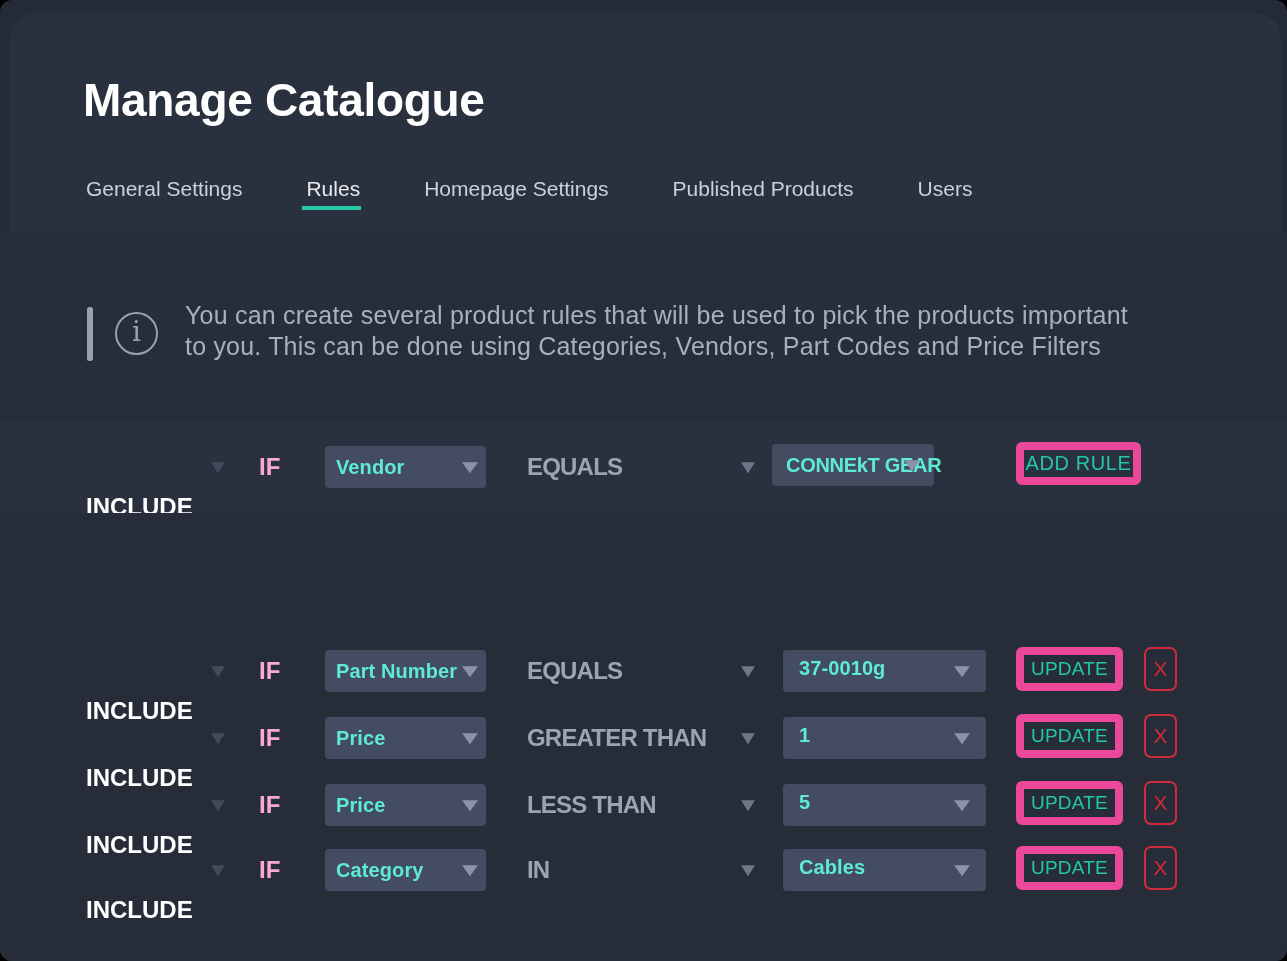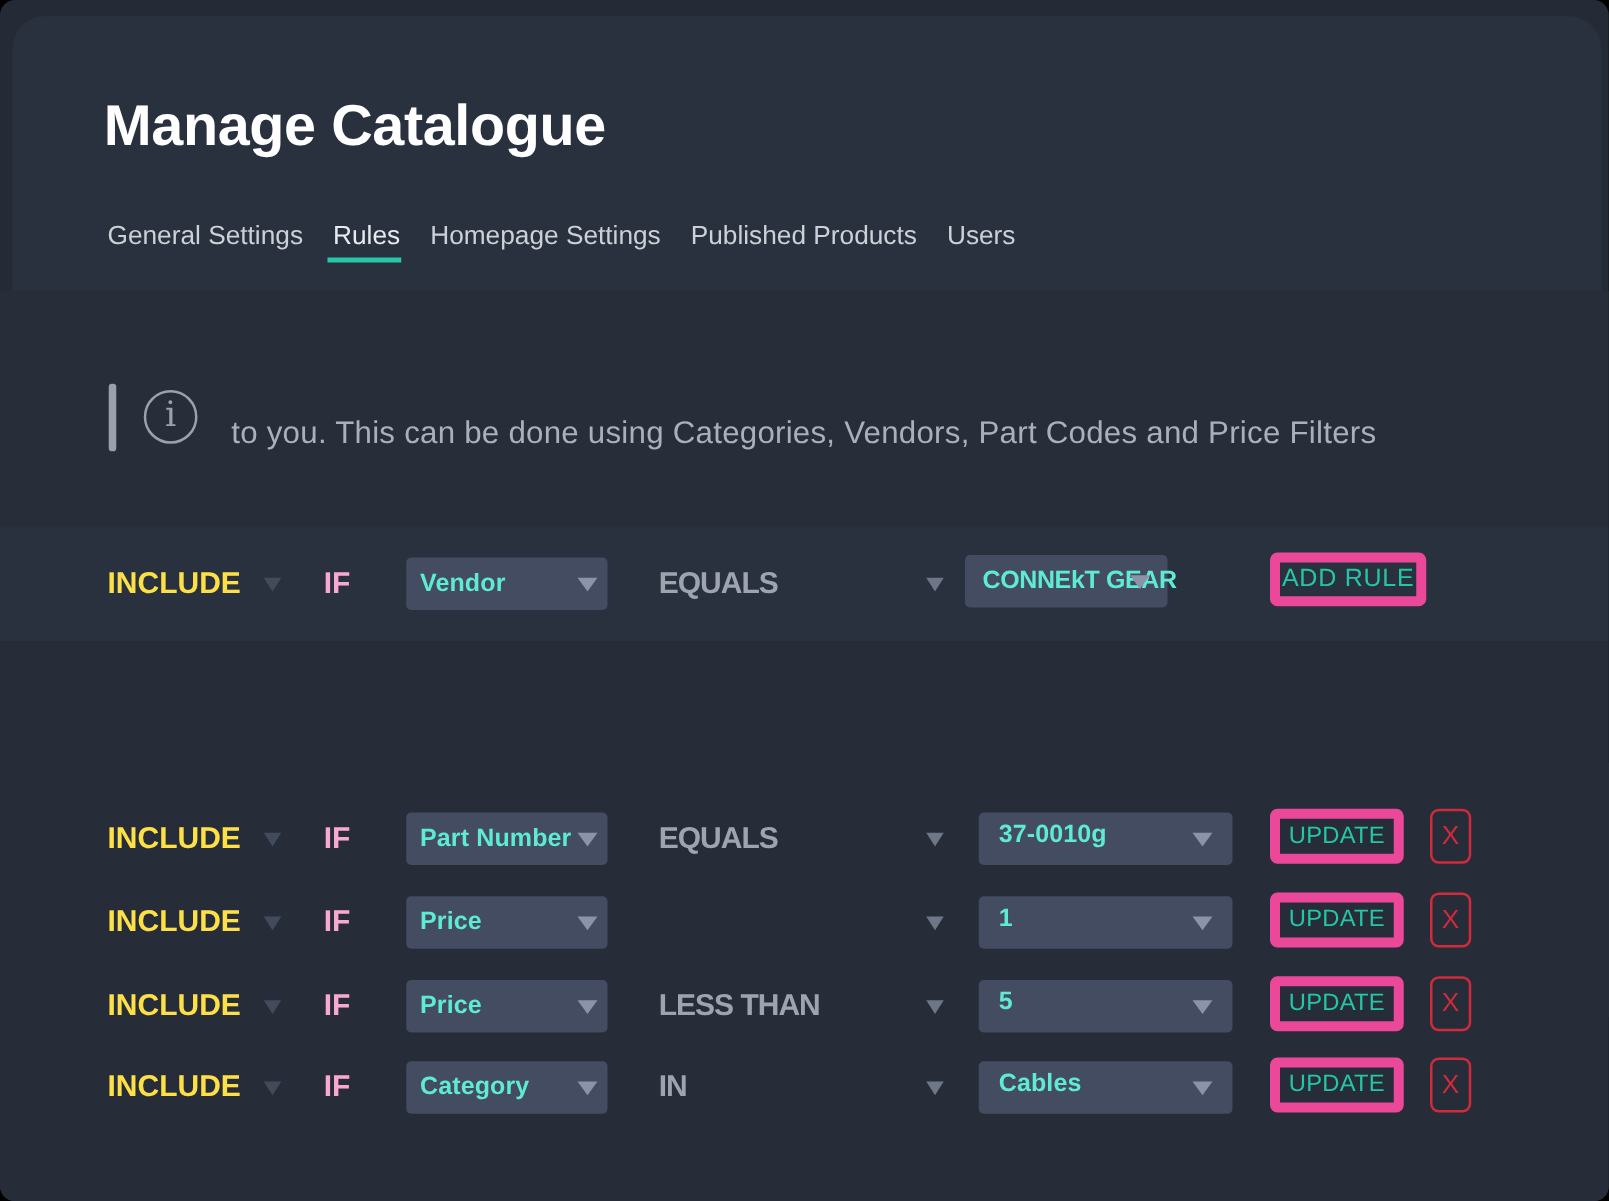--- a/index.html
+++ b/index.html
@@ -13,21 +13,21 @@
   .header-card {
     position:absolute; left:10px; top:13px; right:6px; height:220px;
     background:#2a313e; border-radius:26px 26px 0 0;
   }
   .page-title {
     position:absolute; left:73px; top:60px;
     font-size:46px; font-weight:bold; color:#ffffff; letter-spacing:-0.3px;
     line-height:1.2;
   }
   .tabs {
-    position:absolute; left:76px; top:165px; display:flex; gap:24px;
+    position:absolute; left:76px; top:165px; display:flex; gap:64px;
   }
   .tab {
     font-size:21px; color:#ccd0d7; line-height:21px;
     padding-bottom:7px; cursor:default; white-space:nowrap; position:relative;
   }
   .tab.active { color:#e8eaee; }
   .tab.active::after {
     content:""; position:absolute; left:-4px; right:-1px; bottom:-4px; height:4px;
     background:#29c7a9;
   }
@@ -49,21 +49,21 @@
   .info-text {
     position:absolute; left:185px; top:67px;
     font-size:25px; line-height:31px; color:#a9b0ba; letter-spacing:0.2px;
   }
   
   .band-row { position:absolute; left:0; width:100%; height:42px; }
   .rlabel {
     position:absolute; top:50%; transform:translateY(-50%);
     font-weight:bold; white-space:nowrap;
   }
-  .lbl-include { left:86px;  font-size:24px; color:#fde047; }
+  .lbl-include { left:86px;  font-size:24px; color:#ffffff;margin-top:40px; }
   .lbl-if      { left:259px; font-size:24px; color:#f9a8d4;text-align:right; }
   .lbl-cond    { left:527px; font-size:24px; color:#9da4b0; letter-spacing:-0.8px; }
   .caret {
     position:absolute; top:50%; transform:translateY(-44%);
     width:0; height:0;
     border-left:7.5px solid transparent; border-right:7.5px solid transparent;
     border-top:11px solid #424b5c;
   }
   .caret-include { left:211px; }
   .caret-cond { left:741px; border-top-color:#6e7787; }
@@ -136,21 +136,21 @@
       <span class="tab active">Rules</span>
       <span class="tab">Homepage Settings</span>
       <span class="tab">Published Products</span>
       <span class="tab">Users</span>
     </nav>
   </header>
 
   <section class="info-band">
     <span class="quote-bar"></span>
     <span class="info-icon">i</span>
-    <div class="info-text"><br><span>to you. This can be done using Categories, Vendors, Part Codes and Price Filters</span></div>
+    <div class="info-text"><span>You can create several product rules that will be used to pick the products important</span><br><span>to you. This can be done using Categories, Vendors, Part Codes and Price Filters</span></div>
   </section>
 
   <section class="addrule-band">
     <div class="band-row">
       <span class="rlabel lbl-include">INCLUDE</span>
       <span class="caret caret-include"></span>
       <span class="rlabel lbl-if">IF</span>
       <span class="dd-box box-field">
         <span class="dd-text">Vendor</span>
         <span class="caret-in"></span>
@@ -186,20 +186,21 @@
     </div>
 
     <div class="band-row" style="top:204px">
       <span class="rlabel lbl-include">INCLUDE</span>
       <span class="caret caret-include"></span>
       <span class="rlabel lbl-if">IF</span>
       <span class="dd-box box-field">
         <span class="dd-text">Price</span>
         <span class="caret-in"></span>
       </span>
+      <span class="rlabel lbl-cond">GREATER THAN</span>
       <span class="caret caret-cond"></span>
       <span class="dd-box box-value">
         <span class="dd-text">1</span>
         <span class="caret-in"></span>
       </span>
       <button class="btn btn-teal btn-update">UPDATE</button>
       <button class="btn btn-red btn-x">X</button>
     </div>
 
     <div class="band-row" style="top:271px">

